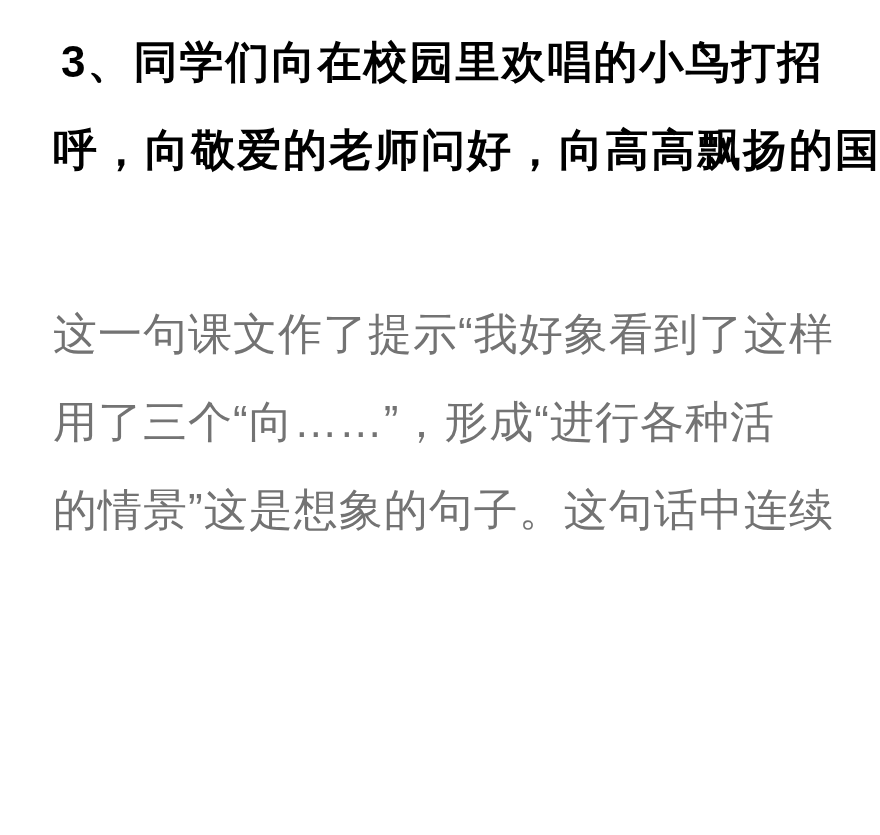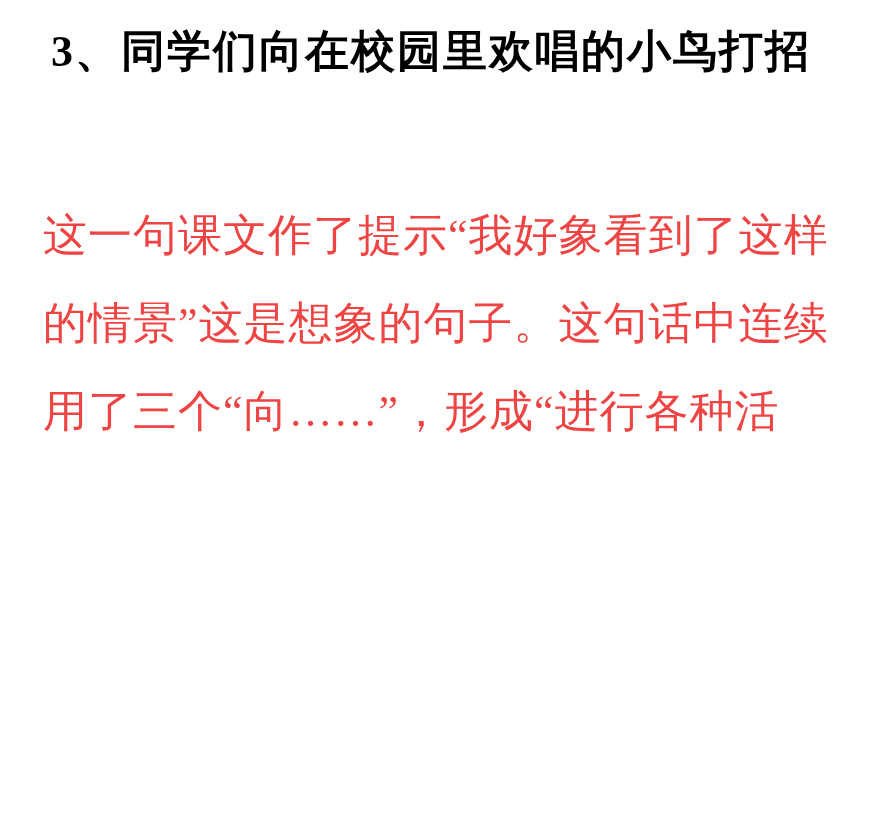--- a/index.html
+++ b/index.html
@@ -13,55 +13,55 @@
     overflow: hidden;
     font-family: "Liberation Sans", "DejaVu Sans", sans-serif;
   }
   .page {
     position: relative;
     width: 880px;
     height: 835px;
     background: #ffffff;
   }
   .paragraph {
-    margin: 4px;
+    margin: 14px;
     padding: 0 20px 0 39px;
     font-size: 44px;
     line-height: 88px;
     white-space: nowrap;
-    font-family: Liberation Serif, serif;
   }
   .question {
     padding-top: 4px;
     font-weight: 700;
     color: #000000;
     letter-spacing: 2px;
   }
   .question .line.first {
     padding-left: 8px;
   }
   .analysis {
     margin-top: 96px;
     font-weight: 400;
-    color: #ef4444;
+    color: #737373;
     letter-spacing: 1px;
   }
   .line {
     display: block;
     height: 88px;
   }
 </style>
 </head>
 <body>
 
 <div class="page">
 
   <div class="paragraph question">
     <span class="line first">3、同学们向在校园里欢唱的小鸟打招</span>
+    <span class="line">呼，向敬爱的老师问好，向高高飘扬的国</span>
   </div>
 
   <div class="paragraph analysis">
     <span class="line">这一句课文作了提示“我好象看到了这样</span>
+    <span class="line">用了三个“向……”，形成“进行各种活</span>
     <span class="line">的情景”这是想象的句子。这句话中连续</span>
-    <span class="line">用了三个“向……”，形成“进行各种活</span>
   </div>
 
 </div>
 
 </body></html>

